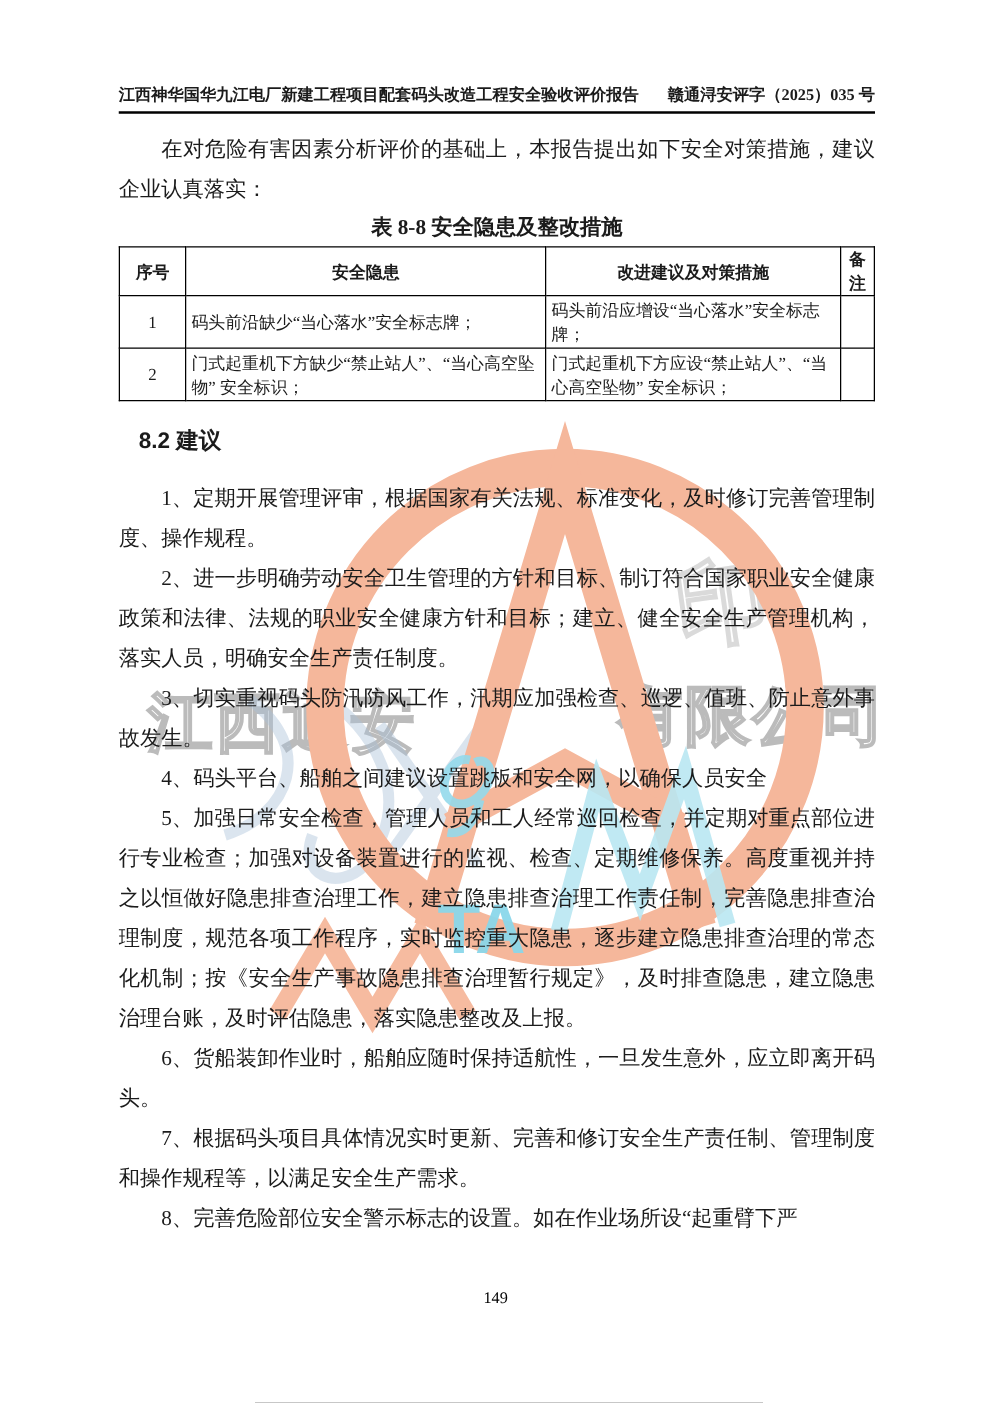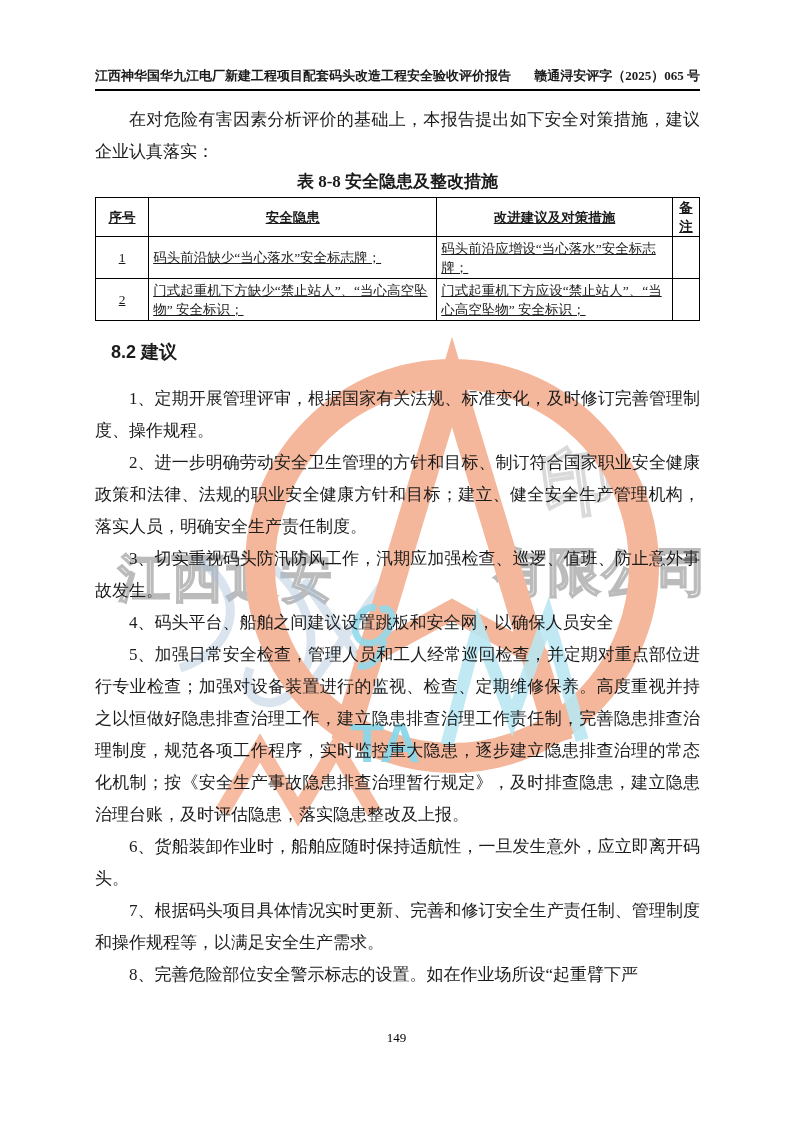--- a/index.html
+++ b/index.html
@@ -29,21 +29,20 @@
   }
   .intro{margin-top:13px;}
   .tbl-caption{
     font-size:17px;font-weight:bold;text-align:center;
     line-height:26px;margin:1px 0 2px 0;
   }
   table.hazard{
     width:100%;border-collapse:collapse;table-layout:fixed;
     font-size:13.5px;line-height:19px;
     border:1.5px solid #000;
-    text-decoration:underline;
   }
   table.hazard th,table.hazard td{
     border:1px solid #000;padding:1px 4px;vertical-align:middle;
     word-break:break-all;
   }
   table.hazard th{font-weight:bold;text-align:center;height:22px;padding:0 1px;}
   td.c-no{text-align:center;}
   td.c-note{padding:0;}
   tr.r{height:42px;}
   .completion{margin-top:7px;}
@@ -84,21 +83,21 @@
 
     <path d="M447,745 L478,628 L512,718 L548,618 L582,740" stroke="#b9e7f2" stroke-width="13" fill="none" opacity="0.9"></path>
     <path d="M380,610 C392,604 398,622 384,636 C370,650 352,642 356,624 C359,612 368,606 376,608 M384,640 C380,660 370,668 358,666" stroke="#93d9eb" stroke-width="7" fill="none" opacity="0.9"></path>
     <text x="350" y="762" font-size="56" font-weight="bold" fill="#8bd7ea" opacity="0.95" font-family="Liberation Sans, DejaVu Sans, sans-serif">TA</text>
   </svg>
 
   <div class="content">
 
     <div class="hdr">
       <span>江西神华国华九江电厂新建工程项目配套码头改造工程安全验收评价报告</span>
-      <span>赣通浔安评字（2025）065 号</span>
+      <span>赣通浔安评字（2025）035 号</span>
     </div>
 
     <p class="body-p intro">在对危险有害因素分析评价的基础上，本报告提出如下安全对策措施，建议企业认真落实：</p>
 
     <div class="tbl-caption">表 8-8 安全隐患及整改措施</div>
 
     <table class="hazard">
       <colgroup>
         <col style="width:8.8%">
           <col style="width:47.7%">

